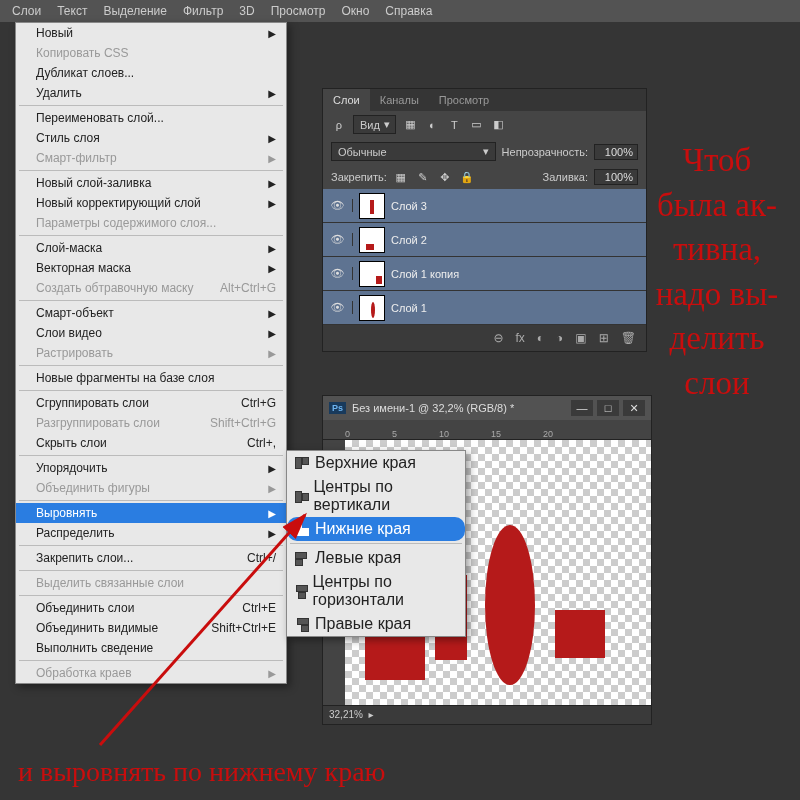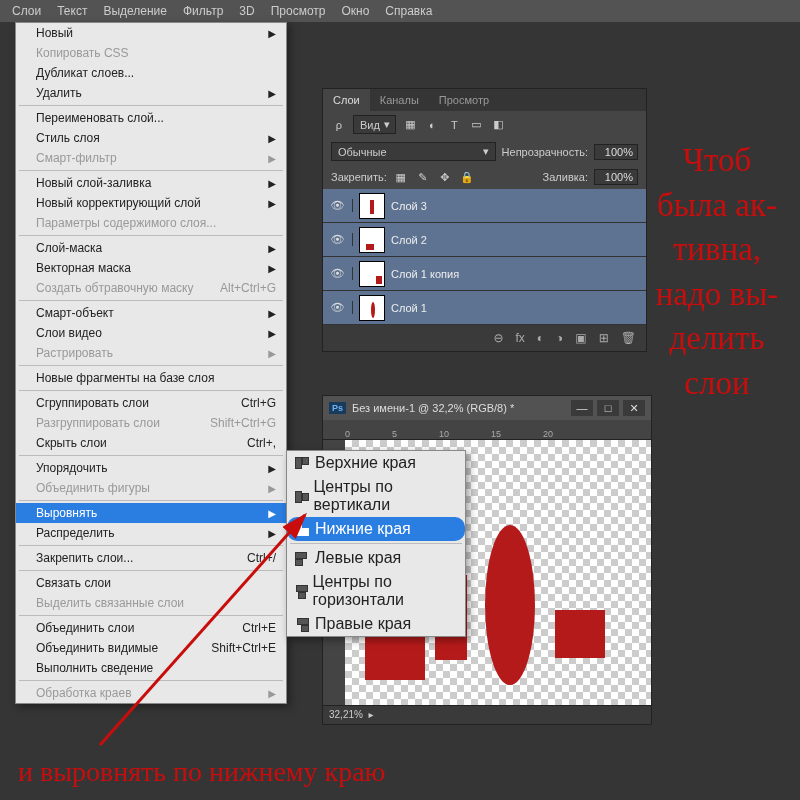--- a/index.html
+++ b/index.html
@@ -252,23 +252,20 @@
     <div class="dd-item">
       <span>Распределить</span>
       <span class="dd-arrow">▶</span>
     </div>
     <div class="dd-sep"></div>
     <div class="dd-item">
       <span>Закрепить слои...</span>
       <span>Ctrl+/</span>
     </div>
     <div class="dd-sep"></div>
-    <div class="dd-item">
-      <span>Связать слои</span>
-    </div>
     <div class="dd-item disabled">
       <span>Выделить связанные слои</span>
     </div>
     <div class="dd-sep"></div>
     <div class="dd-item">
       <span>Объединить слои</span>
       <span>Ctrl+E</span>
     </div>
     <div class="dd-item">
       <span>Объединить видимые</span>

